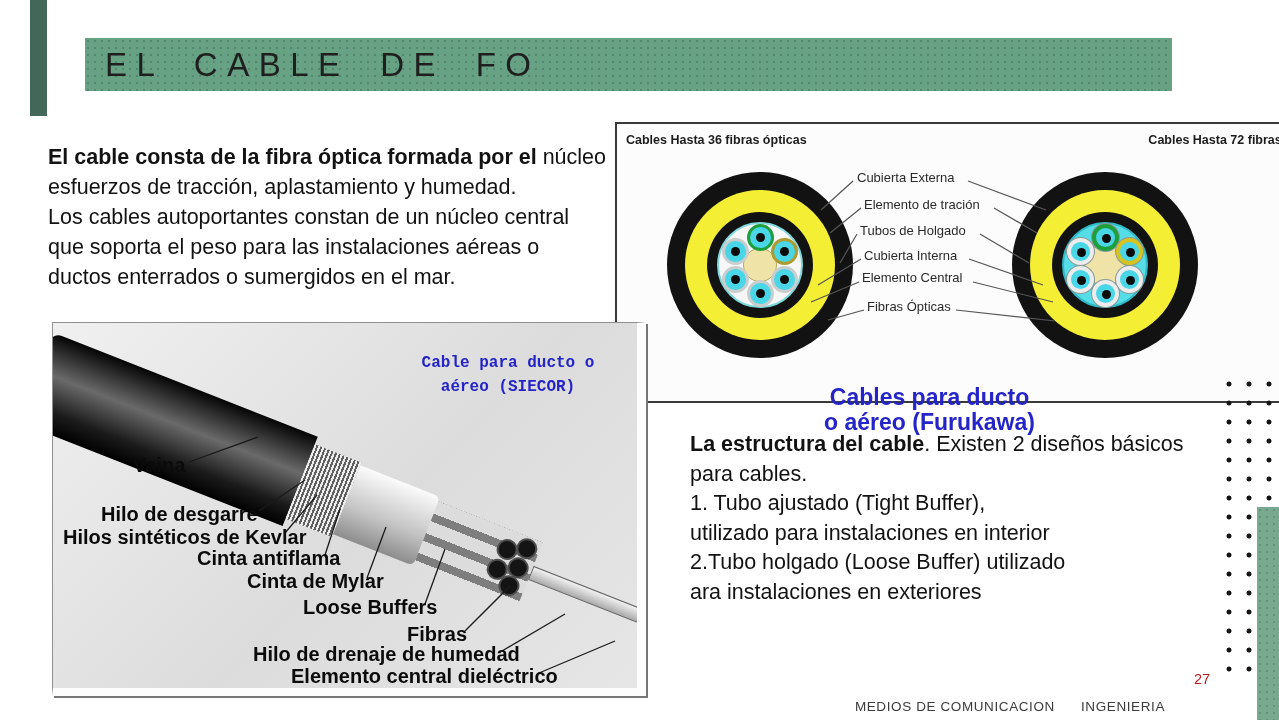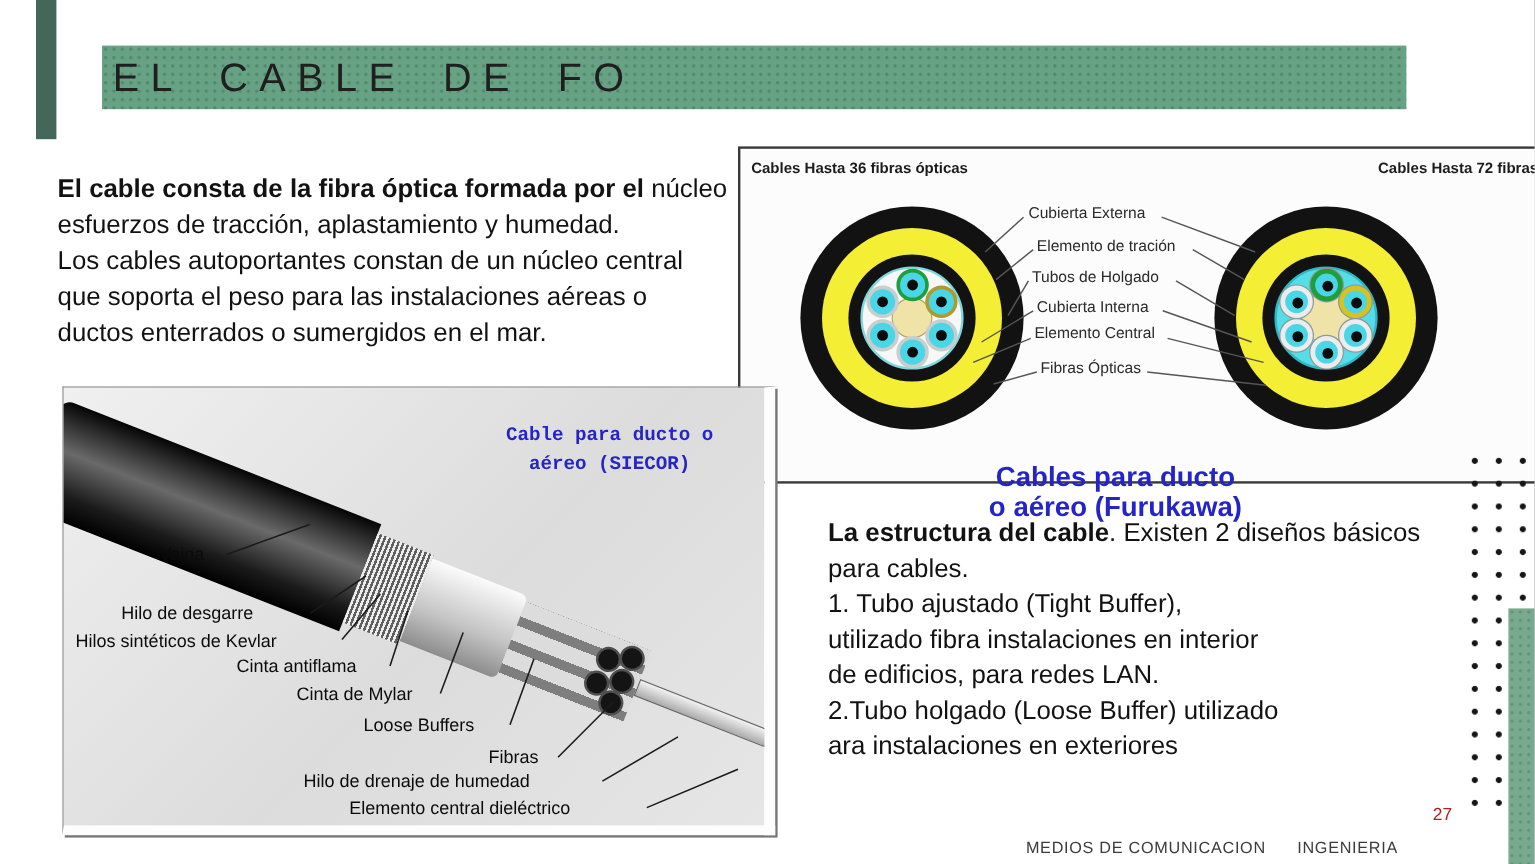--- a/index.html
+++ b/index.html
@@ -9,21 +9,21 @@
     font-family:"Liberation Sans", sans-serif; overflow:hidden; margin:0 auto;
   }
   
   .left-accent-bar { position:absolute; left:30px; top:0; width:17px; height:116px; background:#43685a; }
   .title-banner {
     position:absolute; left:85px; top:38px; width:1087px; height:53px; background:#68a285;
     background-image:radial-gradient(circle at 3px 3px, rgba(25,70,52,.28) 1.1px, transparent 1.6px);
     background-size:7px 7px;
   }
   .title-banner h1 {
-    font-size:33px; font-weight:300; color:#1f1f1f; line-height:53px; padding-left:9px;
+    font-size:33px; font-weight:300; color:#1f1f1f; line-height:53px; padding-left:20px;
     letter-spacing:9.5px; word-spacing:12px; white-space:nowrap;
   }
   .right-accent-bar {
     position:absolute; left:1257px; top:507px; width:22px; height:213px; background:#79aa90;
     background-image:radial-gradient(circle at 3px 3px, rgba(25,70,52,.22) 1.1px, transparent 1.6px);
     background-size:7px 7px;
   }
   .dots-a { position:absolute; left:1219px; top:375px; width:40px; height:300px;
     background-image:radial-gradient(circle at 10px 9px, #161616 2.2px, transparent 2.8px);
     background-size:20px 19px; z-index:6; }
@@ -64,21 +64,21 @@
   .tube.wring::after { left:5.5px; top:5.5px; }
   .center-el { position:absolute; border-radius:50%; background:#efe3a8; border:1px solid #b9a95c; z-index:1; }
 
   
   .siecor-panel { position:absolute; left:52px; top:322px; width:594px; height:374px;
     background:linear-gradient(135deg,#f0f0f0,#dcdcdc 55%,#e6e6e6);
     border:1px solid #909090; border-right:9px solid #fdfdfd; border-bottom:8px solid #fdfdfd;
     box-shadow:2px 2px 0 #777; overflow:hidden; }
   .sc-caption { position:absolute; left:330px; top:28px; width:250px; text-align:center;
     color:#2424c8; font-weight:700; font-size:16px; line-height:24px; z-index:5;font-family:Liberation Mono, monospace; }
-  .sc-label { position:absolute; font-size:15px; font-weight:400; color:#0b0b0b; white-space:nowrap; z-index:5; }
+  .sc-label { position:absolute; font-size:20px; font-weight:700; color:#0b0b0b; white-space:nowrap; z-index:5; }
   .sc-svg { position:absolute; left:0; top:0; z-index:4; pointer-events:none; }
   .cable-art { position:absolute; left:-18px; top:6px; height:96px; display:flex; align-items:center;
     transform:rotate(21.5deg); transform-origin:0 50%; z-index:1; }
   .seg { flex:0 0 auto; }
   .seg-vaina { width:285px; height:96px; border-radius:10px 0 0 10px;
     background:linear-gradient(to bottom,#050505,#6a6a6a 42%,#1b1b1b 78%,#000); }
   .seg-kevlar { width:50px; height:80px;
     background:repeating-linear-gradient(90deg,#ededed 0 2px,#5f5f5f 2px 4px); }
   .seg-jacket { width:86px; height:74px;
     background:linear-gradient(to bottom,#fbfbfb,#c4c4c4 58%,#8d8d8d); border-radius:0 6px 6px 0; }
@@ -217,22 +217,21 @@
     <div class="sc-caption">
       <div>Cable para ducto o</div>
       <div>aéreo (SIECOR)</div>
     </div>
   </div>
 
   <div class="structure-block">
     <div class="tline"><span class="b">La estructura del cable</span><span>. Existen 2 diseños básicos</span></div>
     <div class="tline">para cables.</div>
     <div class="tline">1. Tubo ajustado (Tight Buffer),</div>
-    <div class="tline">utilizado fibra instalaciones en interior</div>
-    <div class="tline">de edificios, para redes LAN.</div>
+    <div class="tline">utilizado para instalaciones en interior</div>
     <div class="tline">2.Tubo holgado (Loose Buffer) utilizado</div>
     <div class="tline">ara instalaciones en exteriores</div>
   </div>
 
   <div class="dots-a"></div>
   <div class="dots-b"></div>
   <div class="right-accent-bar"></div>
 
   <div class="footer">
     <div>MEDIOS DE COMUNICACION      INGENIERIA</div>

